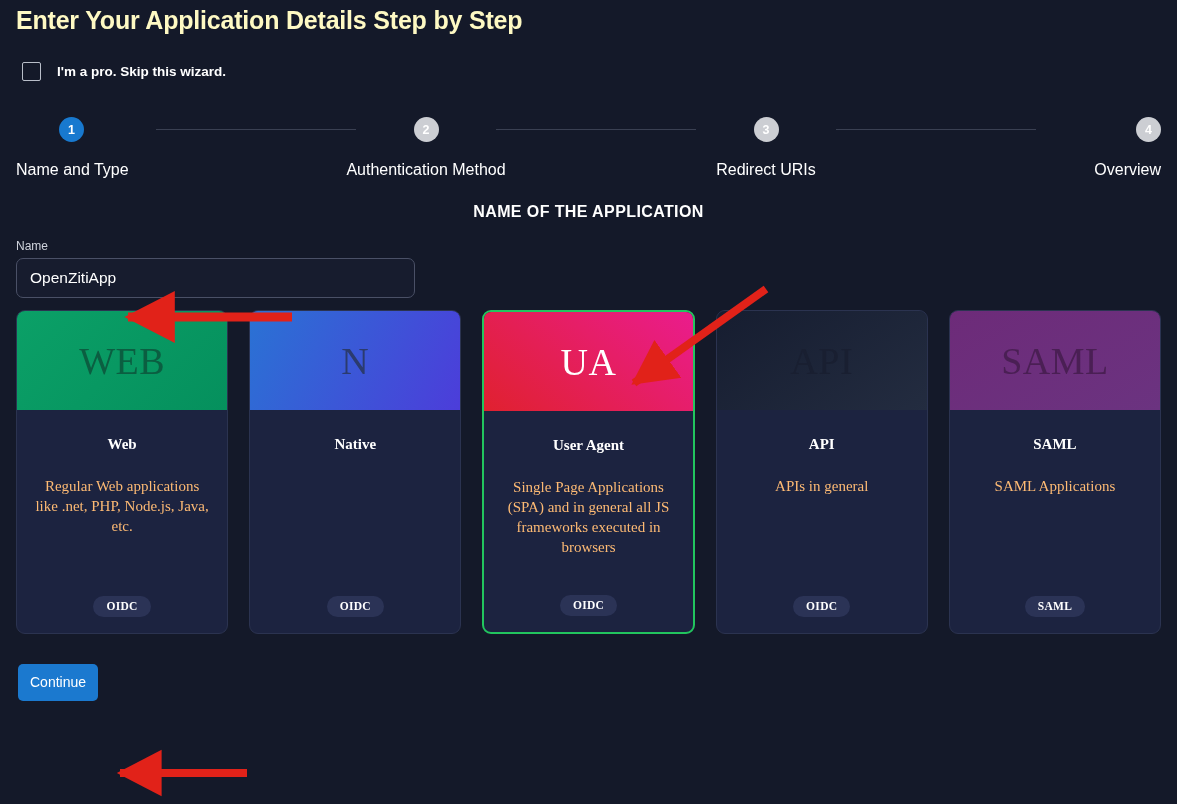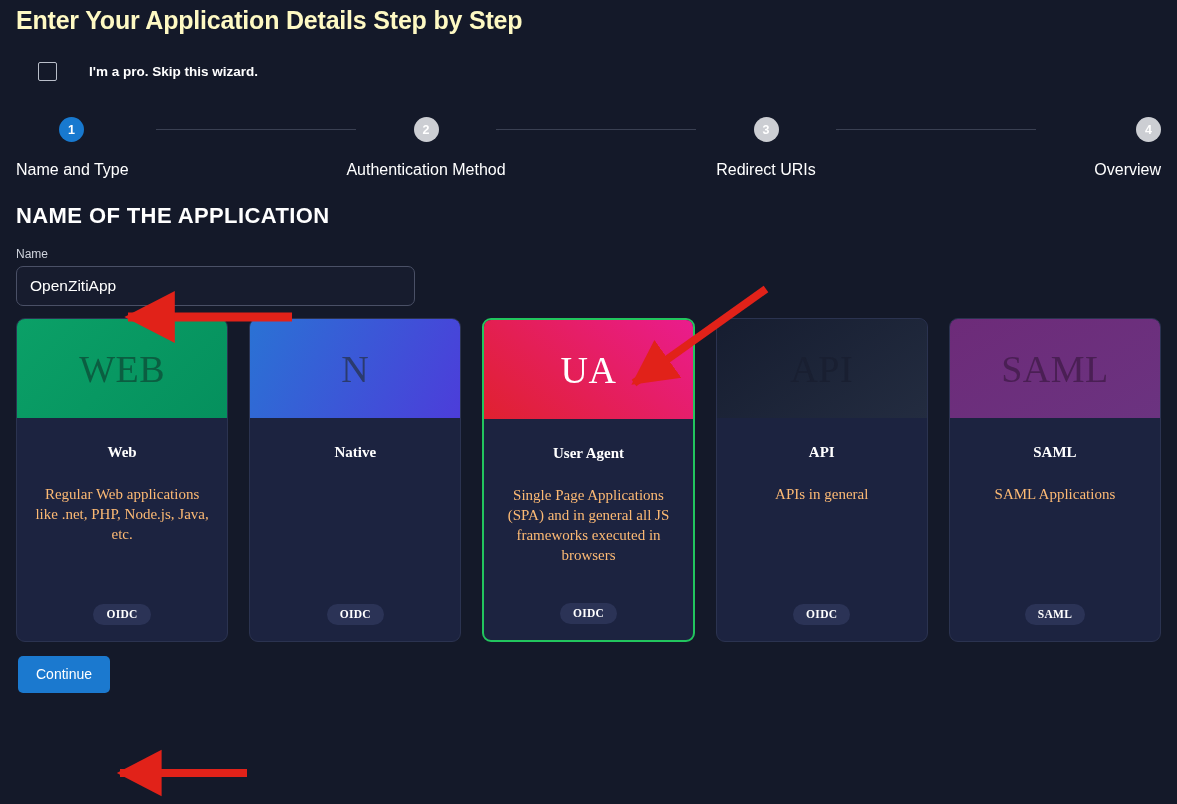--- a/index.html
+++ b/index.html
@@ -28,22 +28,22 @@
     color: #fef9c3;
     padding-top: 5px;
     line-height: 30px;
   }
 
   
   .skip-row {
     display: flex;
     align-items: center;
     margin-top: 27px;
-    margin-left: 22px;
-    gap: 32px;
+    margin-left: 6px;
+    gap: 16px;
   }
   .checkbox {
     width: 19px;
     height: 19px;
     border: 1.5px solid #b9bec9;
     border-radius: 2px;
     background: transparent;
     flex: 0 0 auto;
     cursor: pointer;
   }
@@ -104,25 +104,26 @@
     margin-top: 12px;
     align-self: flex-start;
   }
   .step:first-child { align-items: flex-start; width: 140px; }
   .step:first-child .step-bubble { margin-left: 43px; }
   .step:first-child .step-label { margin-left: 0; }
   .step:last-child { align-items: flex-end; width: 125px; }
 
   
   .section-heading {
-    font-size: 22px;
+    font-size: 16px;
     font-weight: 700;
     letter-spacing: 0.4px;
     color: #ffffff;
     text-transform: uppercase;
+    text-align: center;
   }
   .heading-name { margin-top: 18px; }
   .heading-type { margin-top: 25px; }
 
   
   .field-label {
     font-size: 12px;
     color: #cfd3dc;
     margin-top: 18px;
     margin-bottom: 5px;
@@ -205,29 +206,29 @@
     color: #ffffff;
     font-size: 11.5px;
     font-weight: 700;
     letter-spacing: 0.3px;
     border-radius: 11px;
     padding: 4px 13px 5px;
   }
 
   
   .continue-btn {
-    margin-top: 14px;
+    margin-top: 30px;
     margin-left: 2px;
     background: #1b79cf;
     border: none;
     border-radius: 5px;
     color: #ffffff;
     font-size: 14px;
     font-family: "Liberation Sans", sans-serif;
-    padding: 10px 18px 11px;
+    padding: 10px 12px 11px;
     cursor: pointer;
   }
 
   
   .arrow-layer {
     position: absolute;
     inset: 0;
     pointer-events: none;
     z-index: 50;
   }

